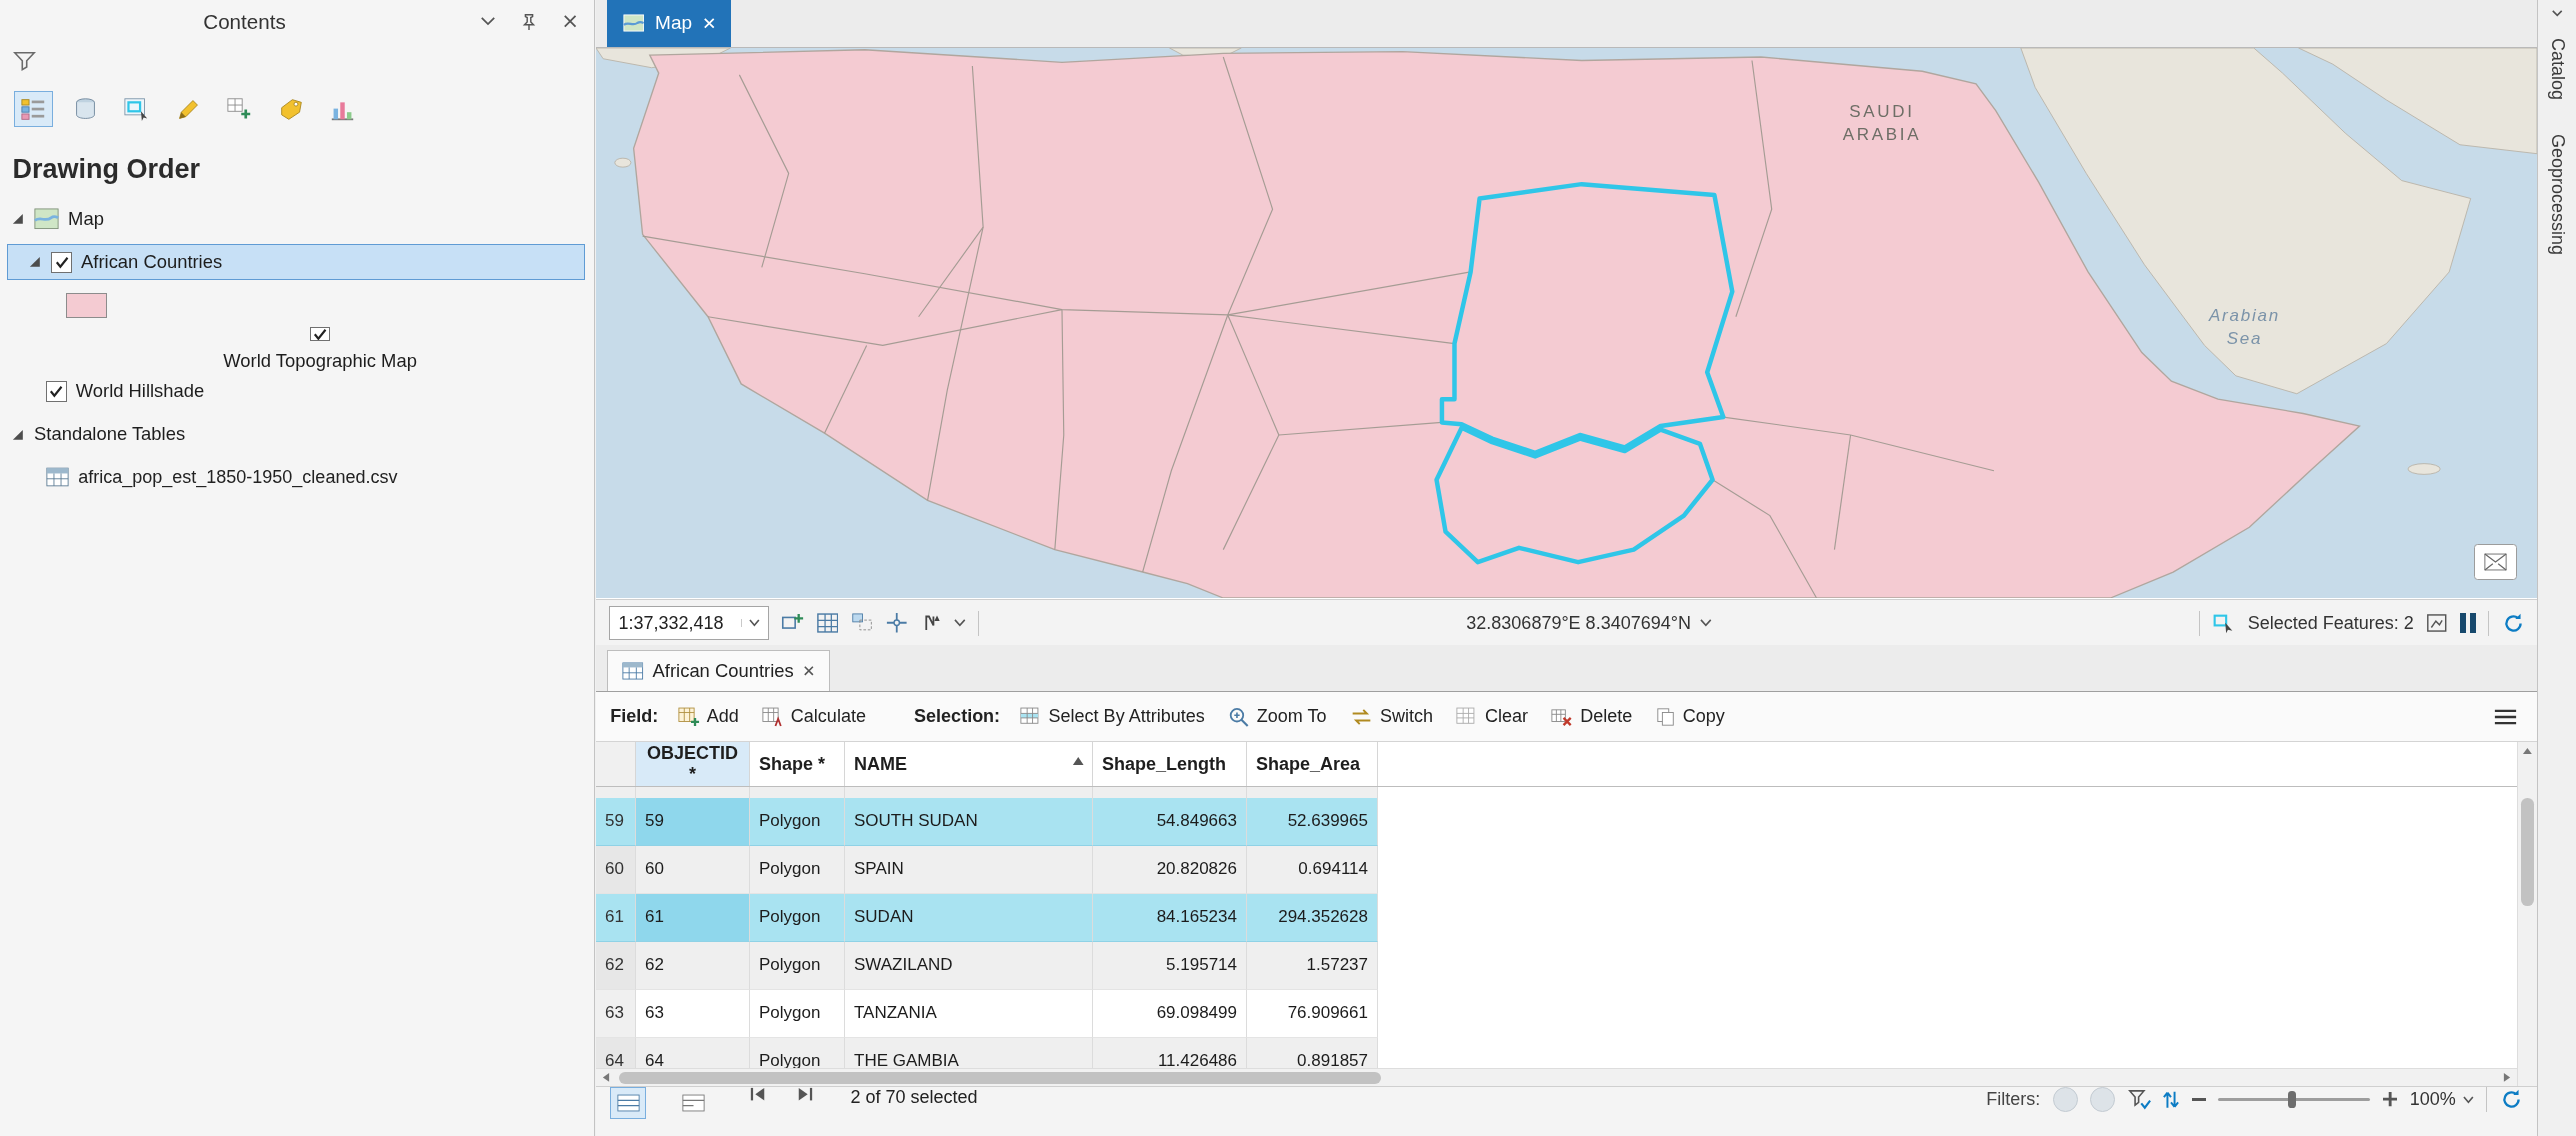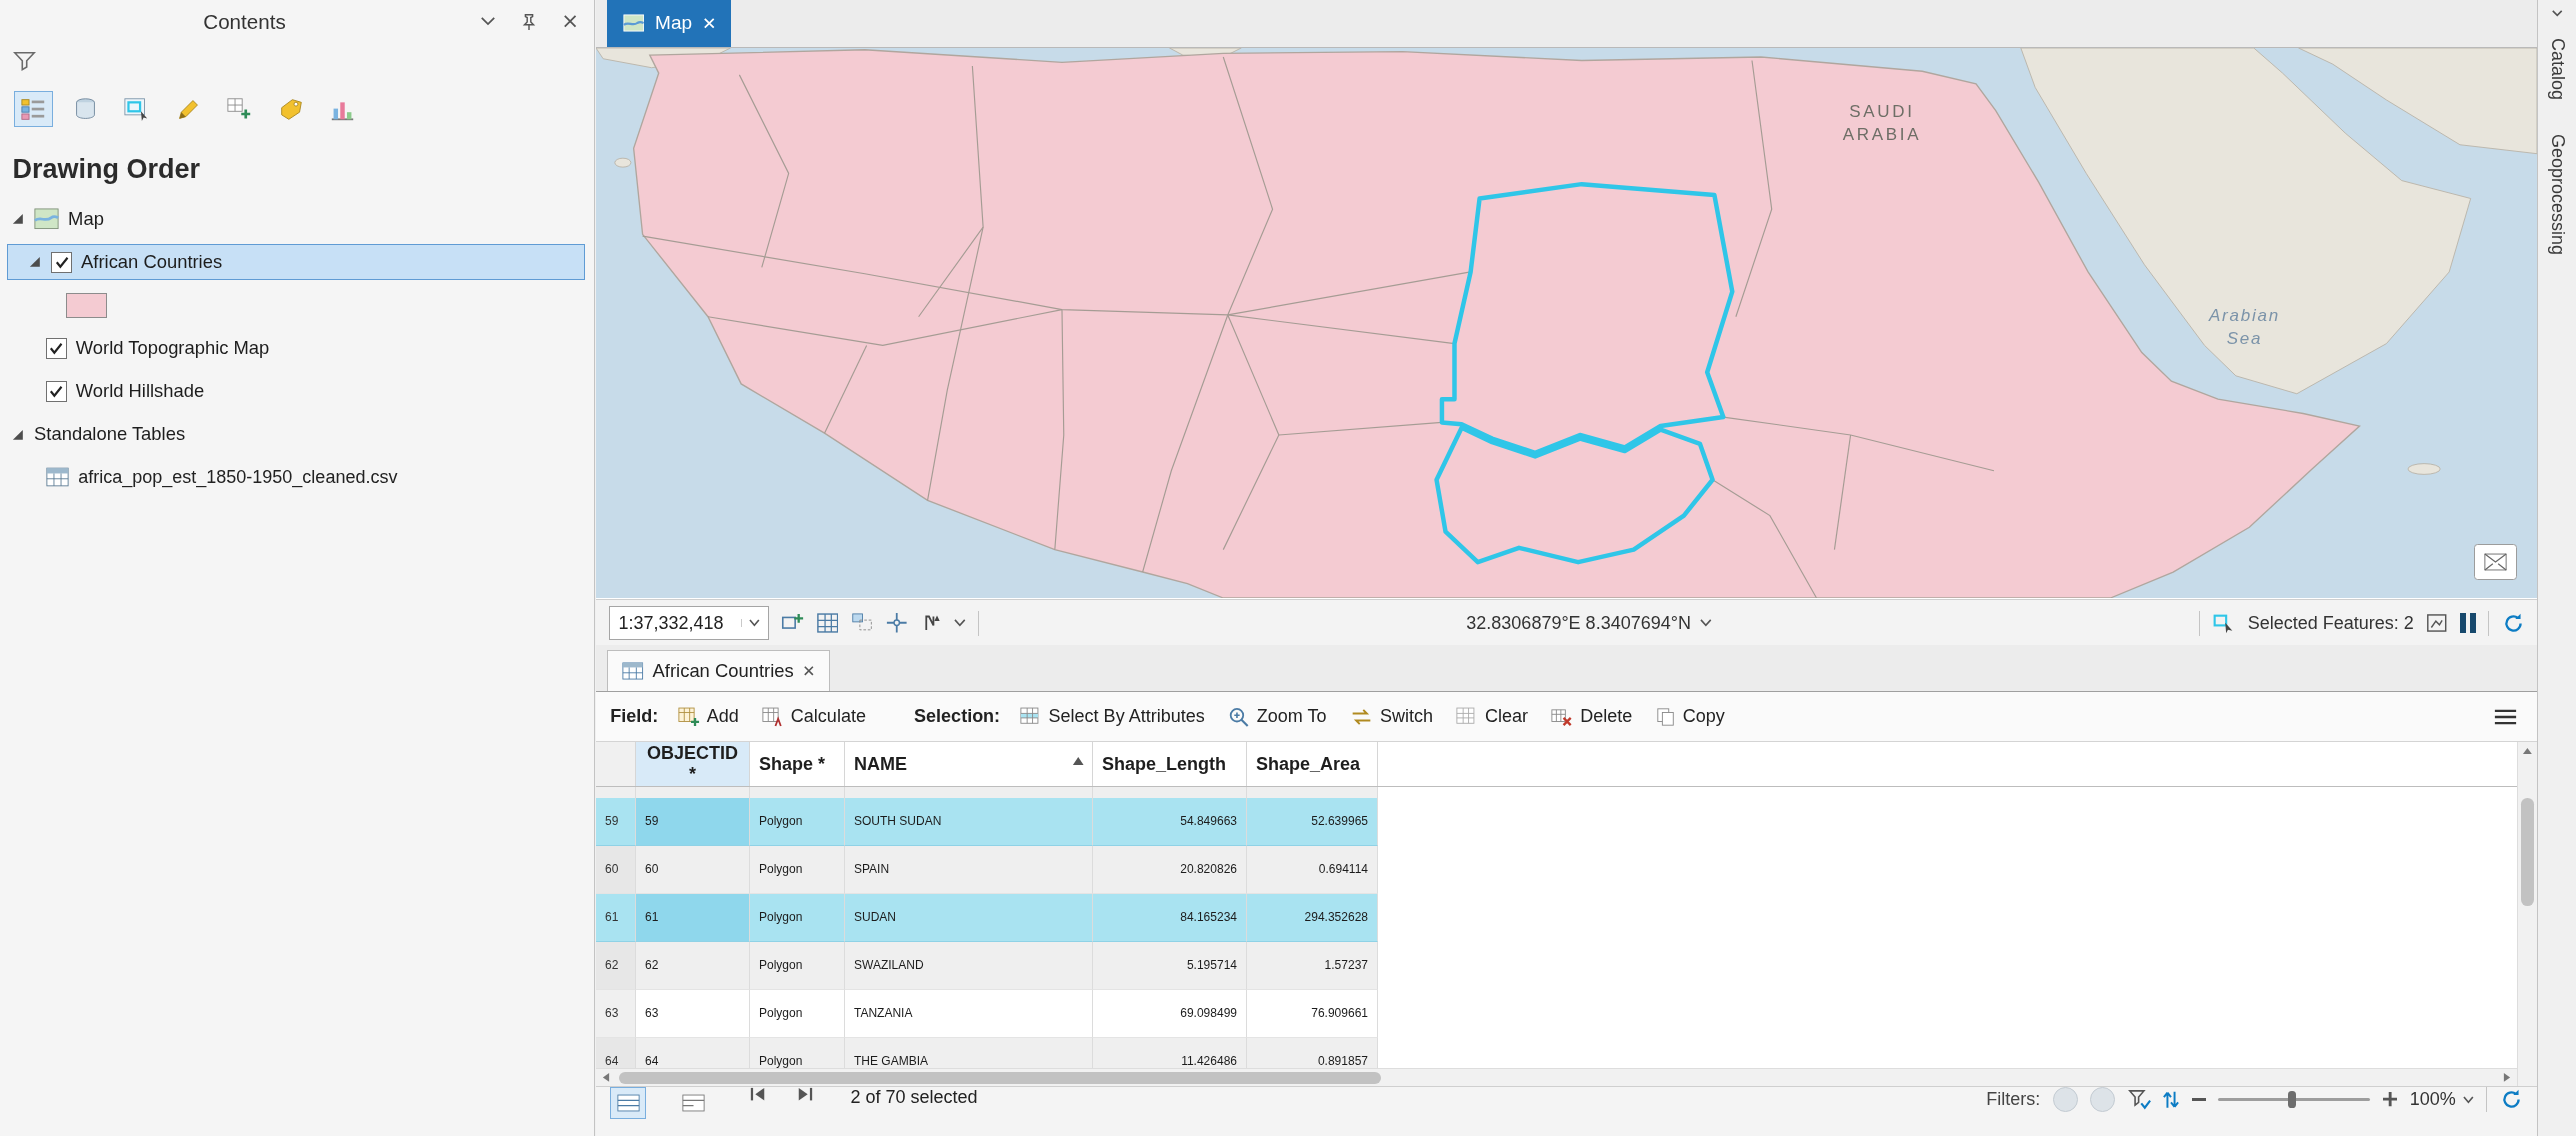--- a/index.html
+++ b/index.html
@@ -114,21 +114,21 @@
     height:44px; display:flex; align-items:center; padding:0 9px; font-weight:bold; font-size:18px; color:#1e1e1e;
     border-right:0.9px solid #d6d6d6; cursor:pointer; position:relative;
   }
   .thead .hc.gut { background:#f0f0f0; cursor:default; }
   .thead .hc.objectid-h { background:#d8eaf8; }
   .sort-arrow { position:absolute; right:7.2px; top:14.3px; }
   .sliver { height:10.8px; }
   .sliver .c { border-right:0.9px solid #dcdcdc; background:#efefef; }
   .trow { cursor:pointer; }
   .trow .c {
-    height:48px; display:flex; align-items:center; padding:0 9px; font-size:12px;
+    height:48px; display:flex; align-items:center; padding:0 9px; font-size:17px;
     border-right:0.9px solid #dcdcdc; border-bottom:0.9px solid #e4e4e4; background:#fff; color:#1c1c1c;
   }
   .trow .c.gutter { background:#f0f0f0; color:#333; }
   .trow.even .c { background:#efefef; }
   .trow.even .c.gutter { background:#e7e7e7; }
   .trow.selected .c { background:#a9e3f1; border-bottom-color:#8fd2e6; }
   .trow.selected .c.gutter { background:#a9e3f1; }
   .trow.selected .c.objectid-c { background:#8fd7ec; }
   .trow .num { justify-content:flex-end; }
 
@@ -274,21 +274,21 @@
             <path d="M2 7l4 5L14 2" fill="none" stroke="#222" stroke-width="2.4"></path>
           </svg>
       </span>
       <span class="tree-label">African Countries</span>
     </div>
 
     <div class="tree-row">
       <span class="legend-swatch"></span>
     </div>
 
-    <div class="tree-row" style="padding-left:39px;">
+    <div class="tree-row" style="padding-left:39px;flex-direction:column;">
       <span class="checkbox">
         <svg width="14.3" height="12.5" viewBox="0 0 16 14">
             <path d="M2 7l4 5L14 2" fill="none" stroke="#222" stroke-width="2.4"></path>
           </svg>
       </span>
       <span class="tree-label">World Topographic Map</span>
     </div>
 
     <div class="tree-row" style="padding-left:39px;">
       <span class="checkbox">

